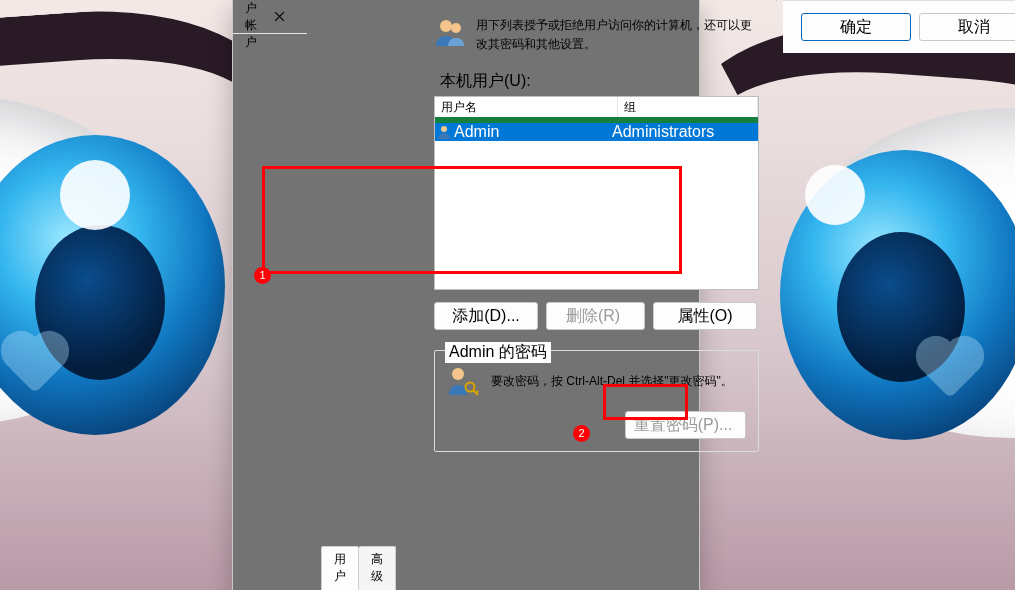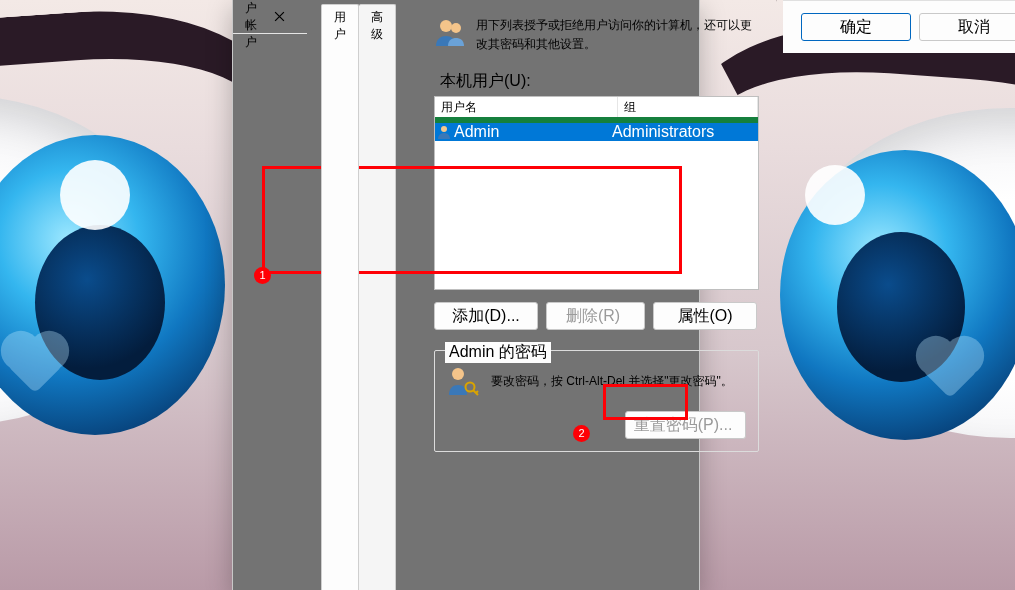--- a/index.html
+++ b/index.html
@@ -32,21 +32,21 @@
   .heartL{left:15px;top:345px;}
   .heartR{right:45px;top:350px;}
 
   
   .dialog{position:absolute;left:232px;top:0;width:466px;height:590px;background:#737373;border:1px solid #c8c8c8;border-top:none;box-shadow:0 8px 24px rgba(0,0,0,.25);display:flex;flex-direction:row;}
   .titlebar{height:33px;display:flex;align-items:center;padding:0 6px 0 12px;border-bottom:1px solid #e5e5e5;}
   .titlebar .title{flex:1;font-size:12px;}
   .closebtn{width:44px;height:30px;display:flex;align-items:center;justify-content:center;border-radius:4px;}
   .closebtn svg{width:11px;height:11px;}
 
-  .tabbar{display:flex;margin:4px 14px 0 14px;position:relative;}
+  .tabbar{display:flex;margin:4px 14px 0 14px;position:relative;align-items:flex-end;}
   .tab{padding:4px 12px 5px;border:1px solid #cfcfcf;border-bottom:none;background:#fdfdfd;font-size:12px;position:relative;border-radius:2px 2px 0 0;}
   .tab.active{background:#fdfdfd;z-index:2;}
   .tab.inactive{background:#f5f5f5;border-left:none;}
   .tabunderline{position:absolute;left:0;right:0;bottom:-1px;height:1px;background:#cfcfcf;z-index:0;}
 
   .tabpage{flex:1;margin:0 14px 0 14px;padding:16px 10px 6px 10px;position:relative;}
 
   .inforow{display:flex;gap:10px;margin-bottom:18px;}
   .usricon{width:32px;height:32px;flex:none;}
   .infotext{font-size:12px;line-height:1.55;}

